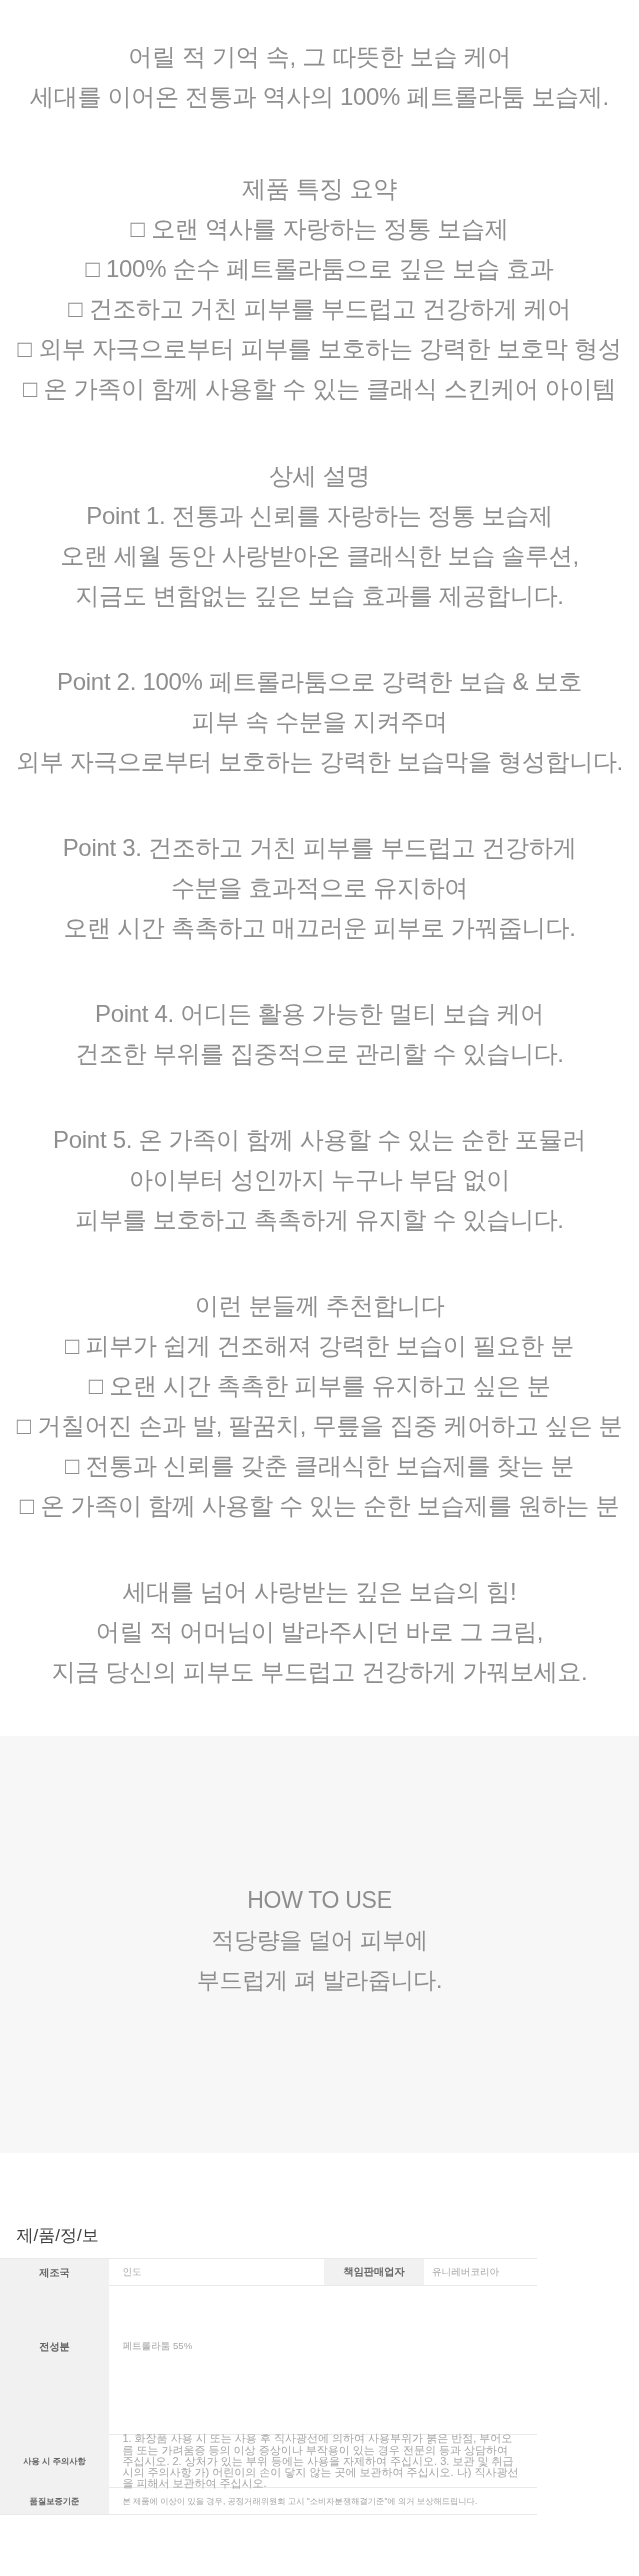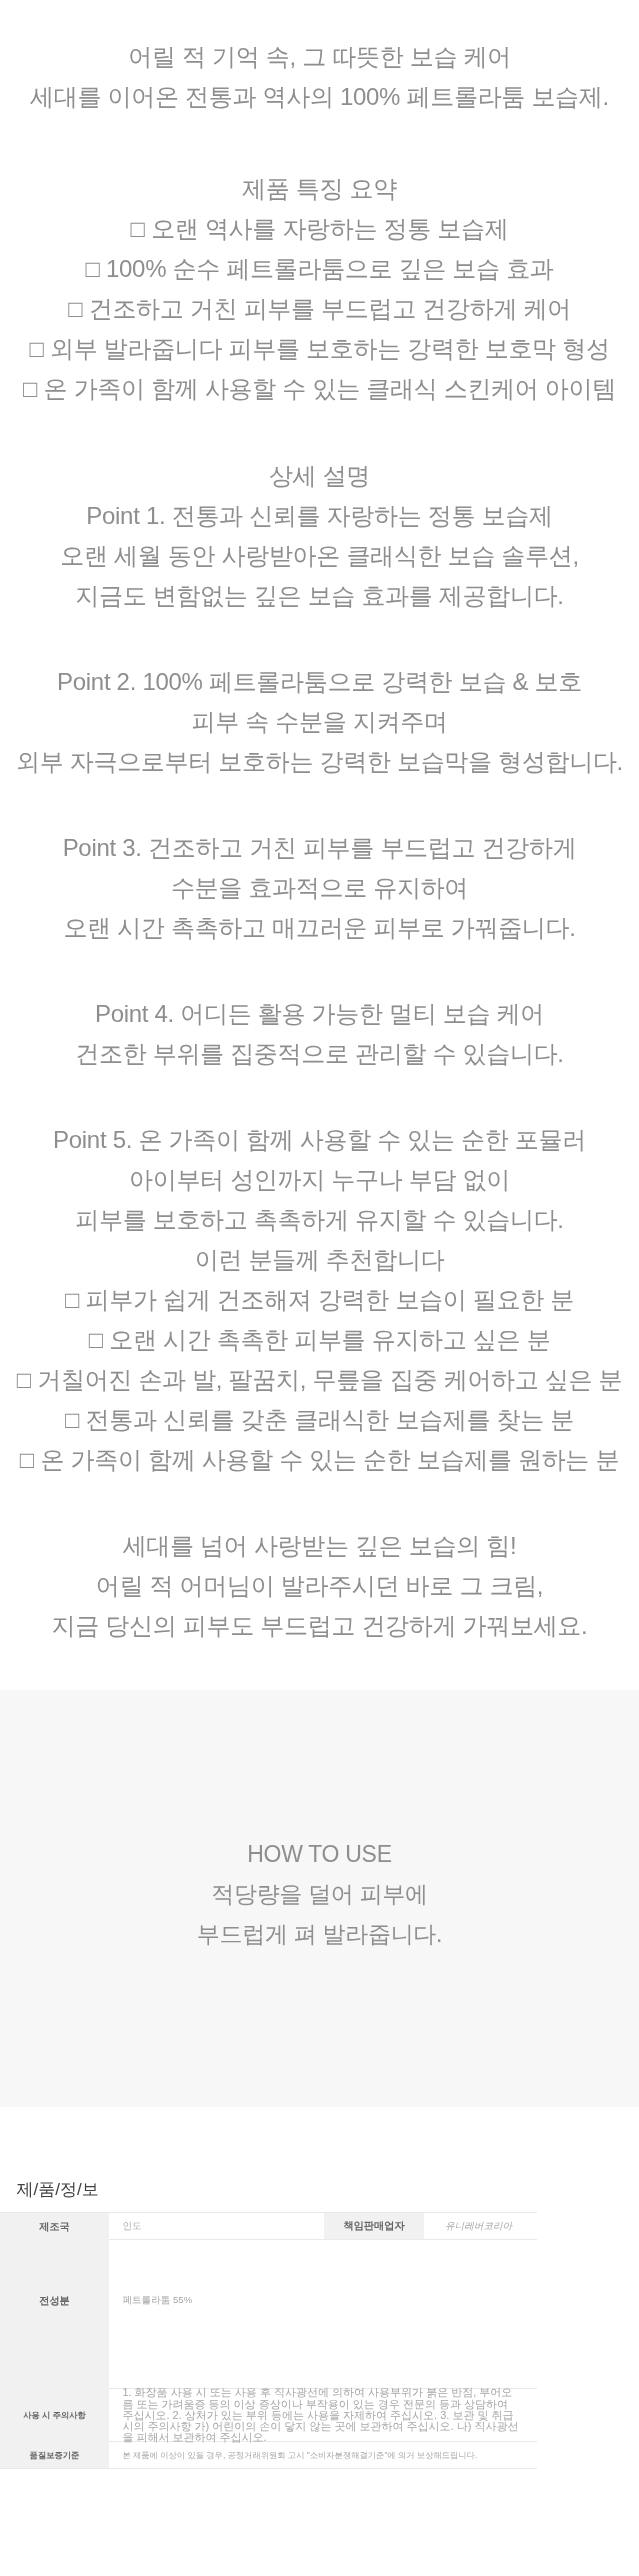--- a/index.html
+++ b/index.html
@@ -12,21 +12,21 @@
   .copy p{
     margin:0;padding:0;
     font-size:24px;line-height:40px;font-weight:300;
     letter-spacing:-0.3px;text-align:center;color:#8e8e8e;
     white-space:nowrap;
   }
   .intro{padding-top:37px;}
   .features{margin-top:52px;}
   .details{margin-top:47px;}
   .point-group + .point-group{margin-top:46px;}
-  .recommend{}
+  .recommend{margin-top:46px;}
   .closing{margin-top:46px;}
   
   .howto{
     margin-top:44px;height:417px;background:#f7f7f7;
     box-sizing:border-box;padding-top:144px;
   }
   .howto p{
     margin:0;font-size:23px;line-height:40px;font-weight:300;
     letter-spacing:-0.3px;text-align:center;color:#8e8e8e;white-space:nowrap;
   }
@@ -45,21 +45,21 @@
   .cell{box-sizing:border-box;display:flex;align-items:center;}
   .th{
     background:#f1f1f1;justify-content:center;
     font-weight:700;color:#666666;font-size:10.2px;
   }
   .bb{border-bottom:0.6px solid #e9e9e9;}
   .row-1{height:27.5px;}
   .row-1 .th1{width:109px;}
   .row-1 .val1{width:215px;padding-left:13.4px;}
   .row-1 .th2{width:100px;}
-  .row-1 .val2{flex:1;padding-left:21px;font-style:italic;}
+  .row-1 .val2{flex:1;padding-left:8px;}
   .row-2{height:149px;}
   .row-2 .th1{width:109px;align-items:flex-start;padding-top:54px;}
   .row-2 .val{flex:1;align-items:flex-start;padding-top:54px;padding-left:13.4px;}
   .row-3{height:53px;}
   .row-3 .th1{width:109px;font-size:8.3px;}
   .row-3 .val{flex:1;padding-left:13.4px;padding-right:16px;font-size:11px;line-height:11.2px;}
   .row-4{height:26px;}
   .row-4 .th1{width:109px;font-size:8.3px;}
   .row-4 .val{flex:1;padding-left:13.4px;font-size:8.3px;}
 </style>
@@ -71,21 +71,21 @@
   <section class="copy intro">
     <p>어릴 적 기억 속, 그 따뜻한 보습 케어</p>
     <p>세대를 이어온 전통과 역사의 100% 페트롤라툼 보습제.</p>
   </section>
 
   <section class="copy features">
     <p>제품 특징 요약</p>
     <p>□ 오랜 역사를 자랑하는 정통 보습제</p>
     <p>□ 100% 순수 페트롤라툼으로 깊은 보습 효과</p>
     <p>□ 건조하고 거친 피부를 부드럽고 건강하게 케어</p>
-    <p>□ 외부 발라줍니다 피부를 보호하는 강력한 보호막 형성</p>
+    <p>□ 외부 자극으로부터 피부를 보호하는 강력한 보호막 형성</p>
     <p>□ 온 가족이 함께 사용할 수 있는 클래식 스킨케어 아이템</p>
   </section>
 
   <section class="copy details">
     <p>상세 설명</p>
     <div class="point-group">
       <p>Point 1. 전통과 신뢰를 자랑하는 정통 보습제</p>
       <p>오랜 세월 동안 사랑받아온 클래식한 보습 솔루션,</p>
       <p>지금도 변함없는 깊은 보습 효과를 제공합니다.</p>
     </div>

